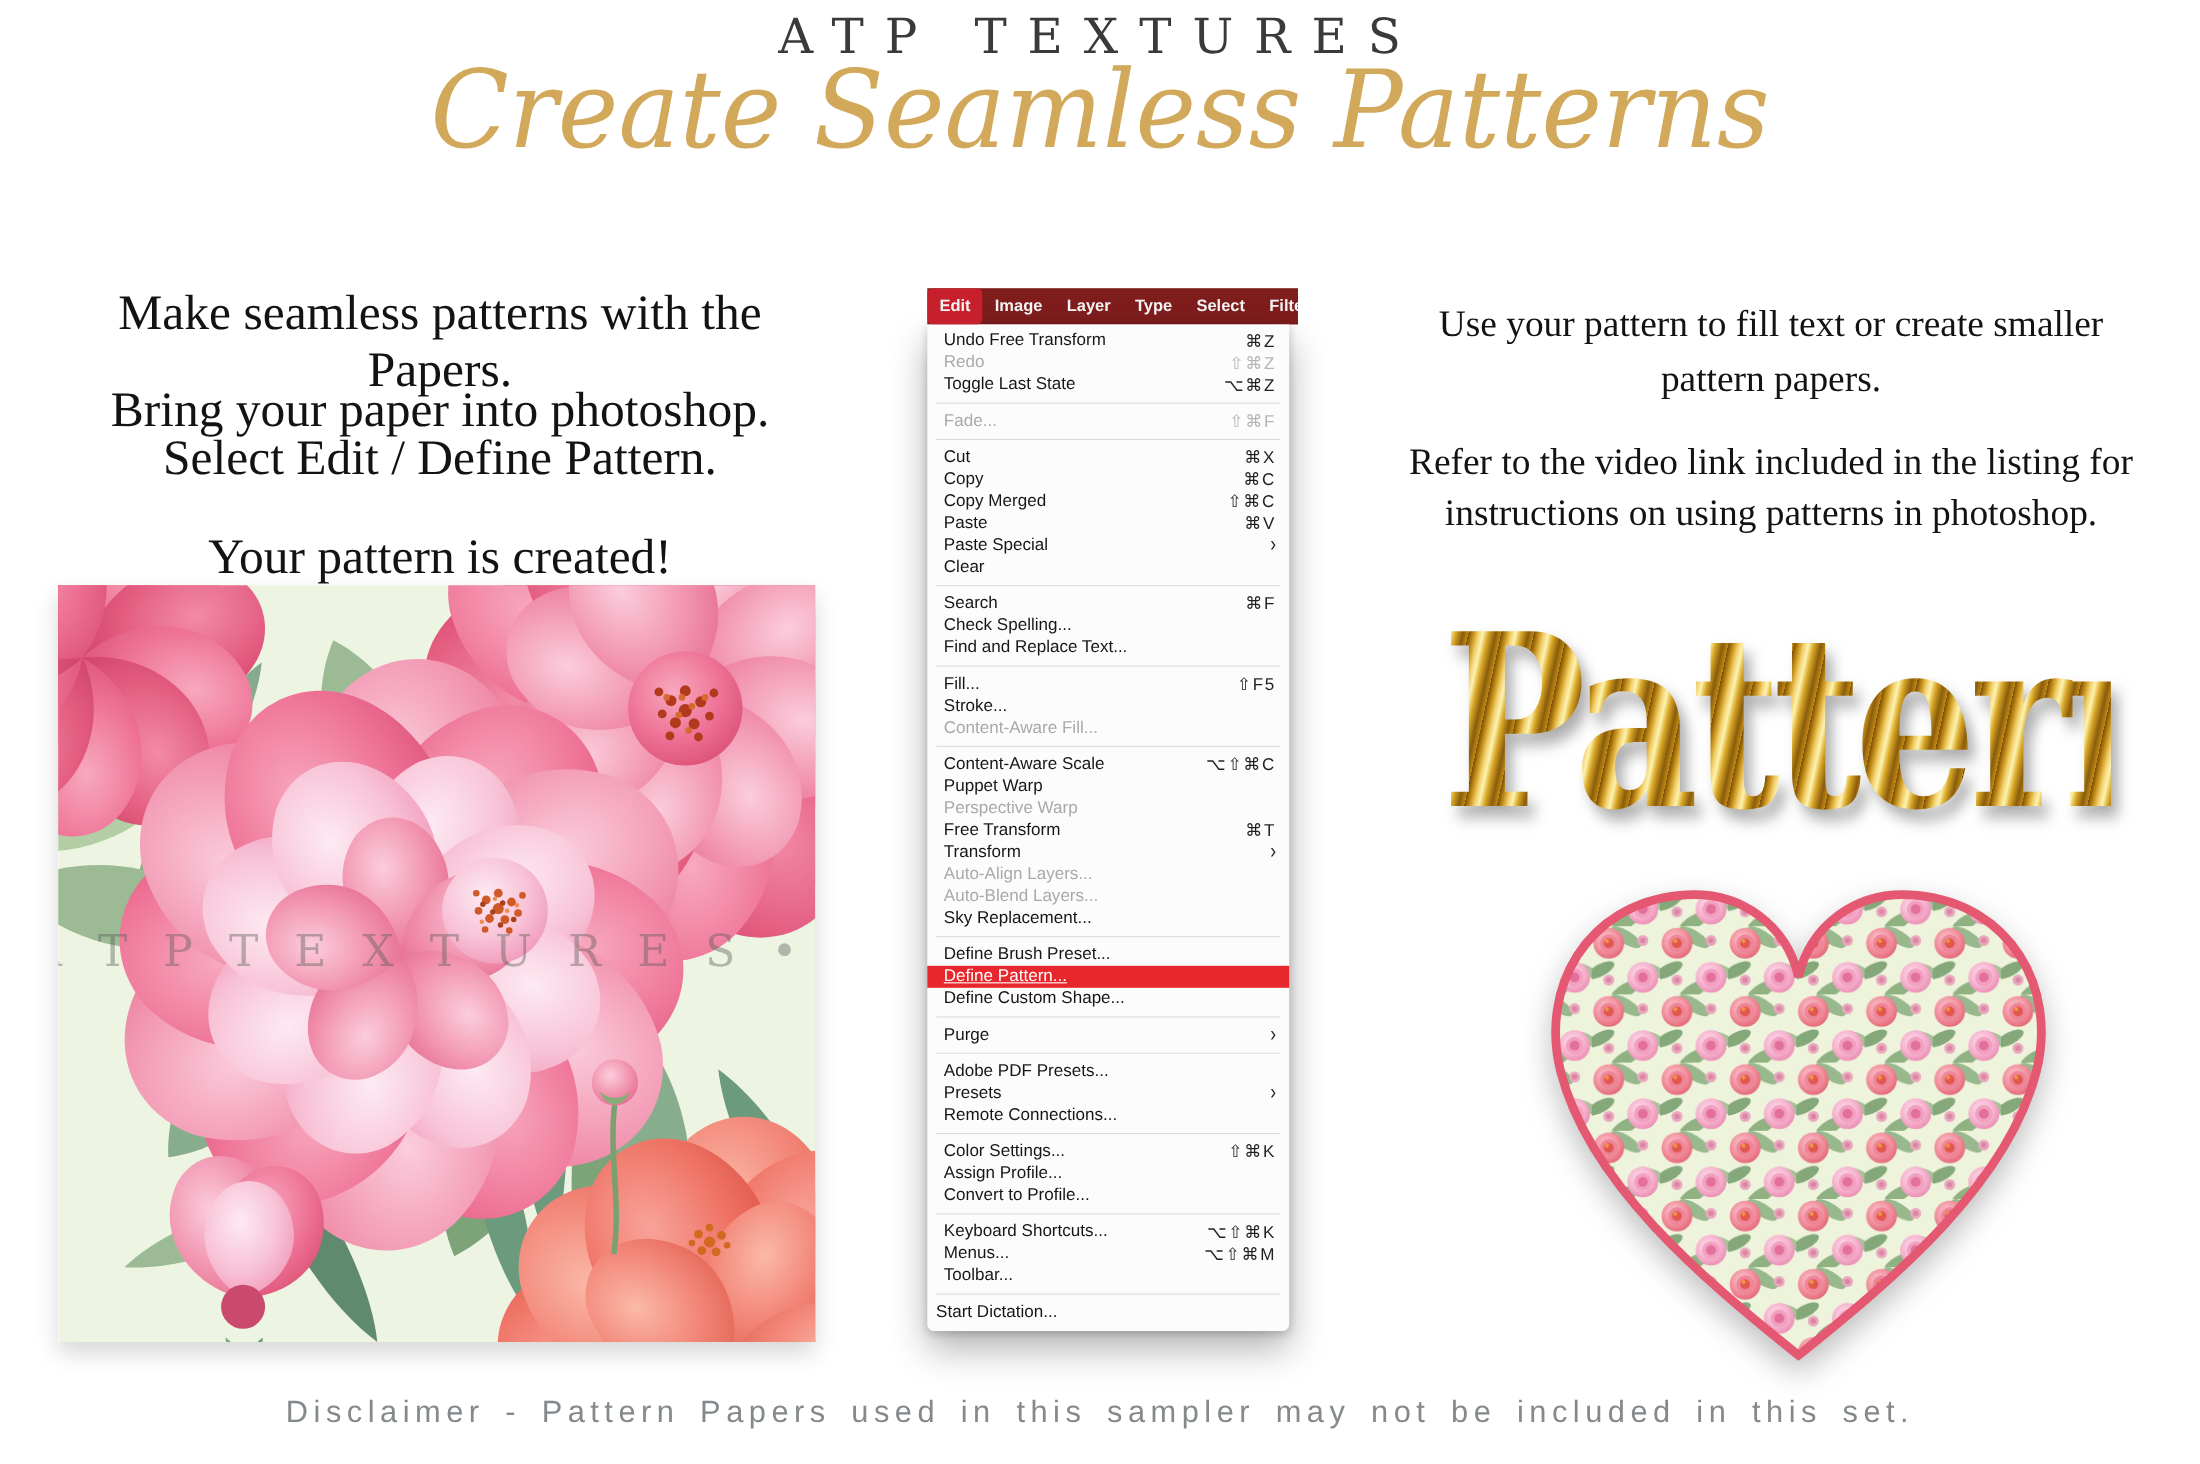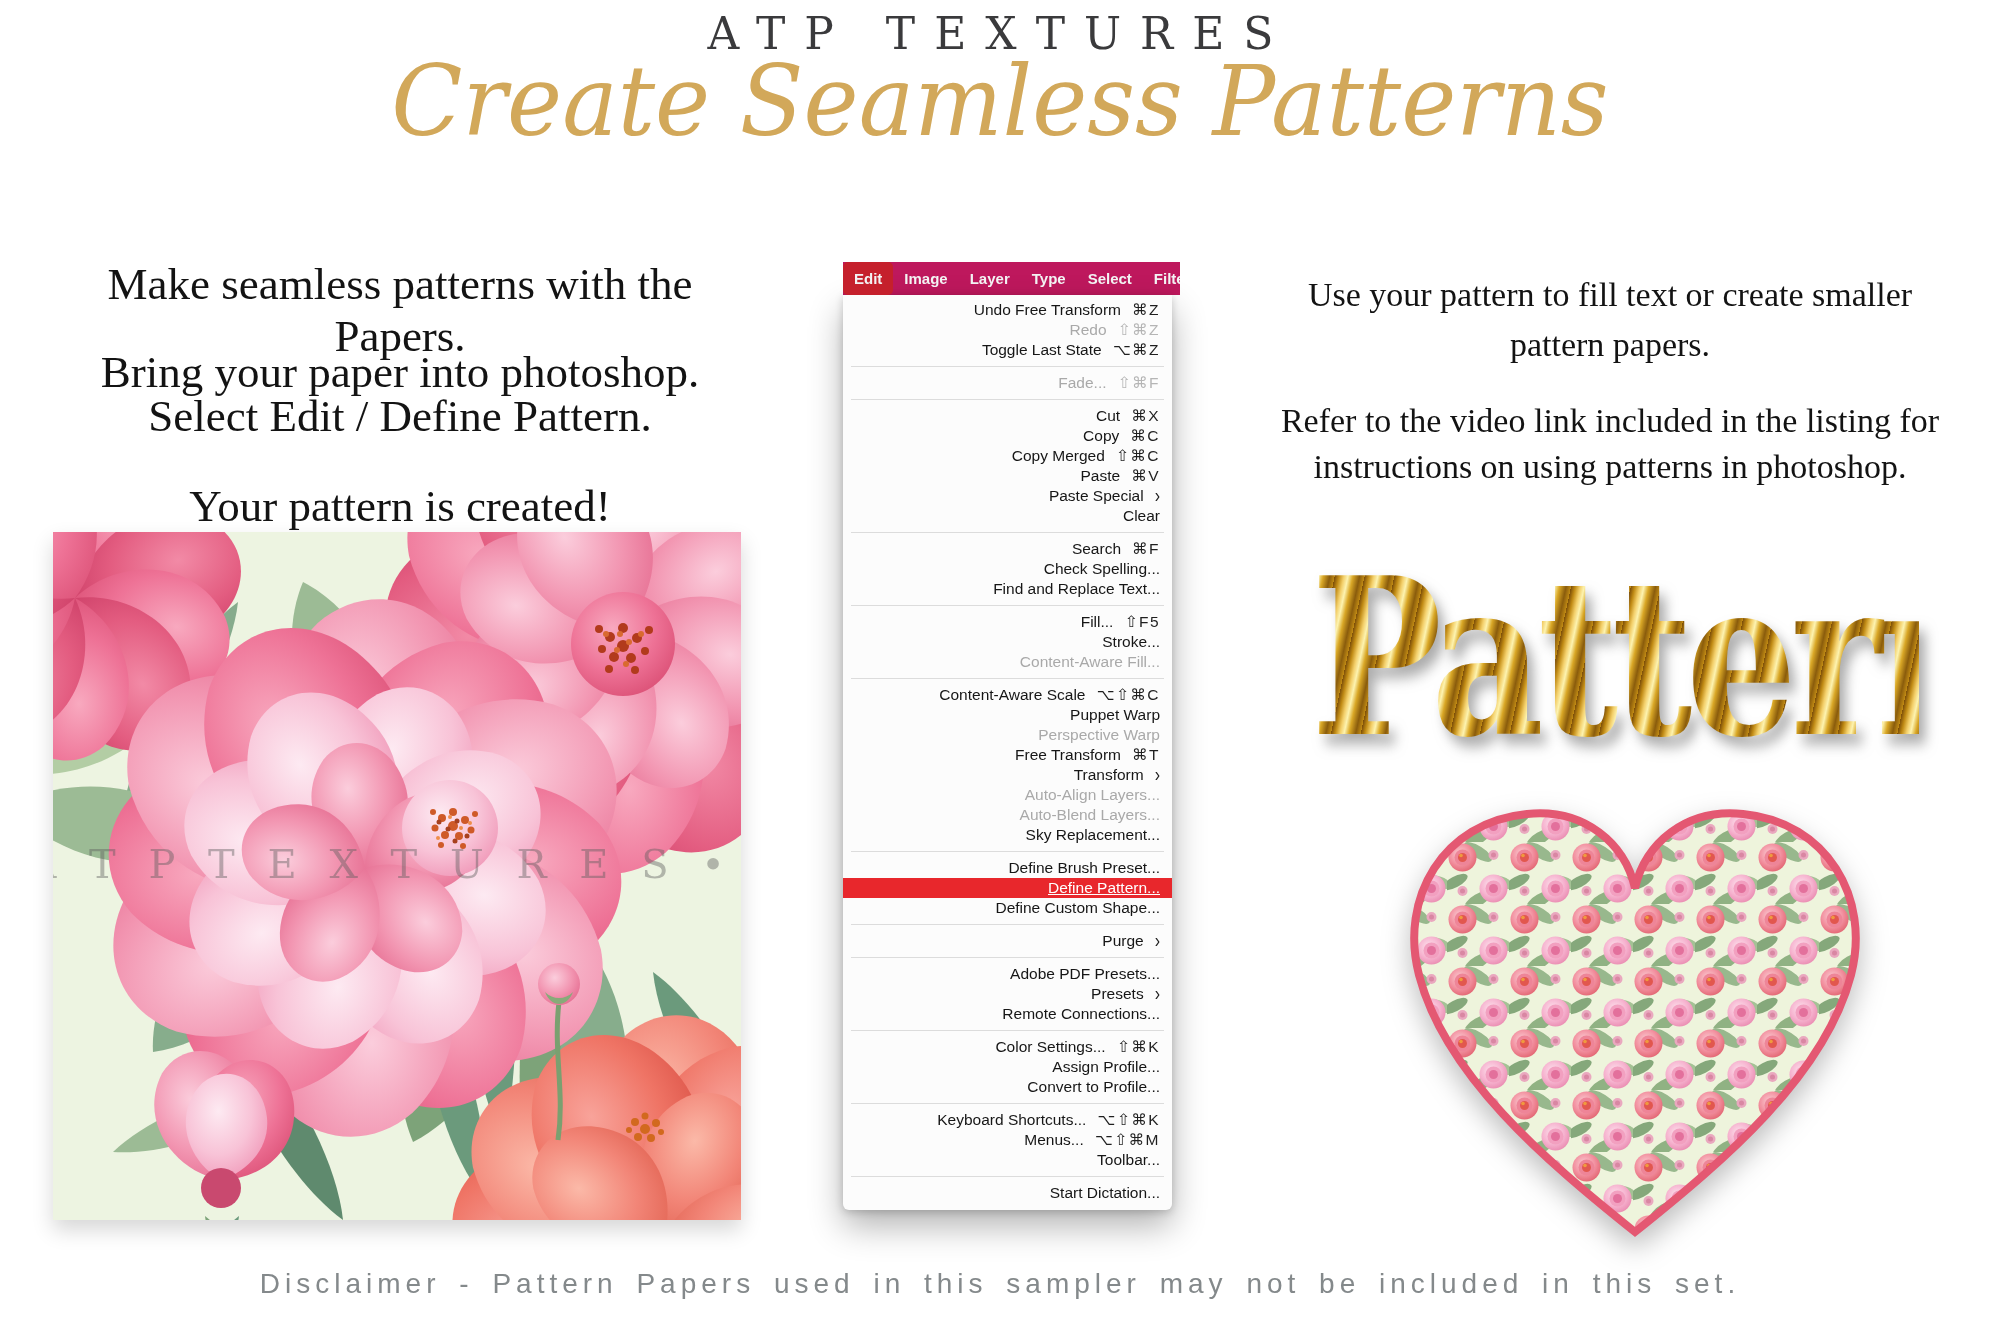--- a/index.html
+++ b/index.html
@@ -20,28 +20,28 @@
   .rp{left:1215px;width:790px;font-size:34px;}
   .lp1{top:258px}.lp2{top:346px}.lp3{top:390px}.lp4{top:480px}
   .rp1{top:276px}.rp2{top:326px}.rp3{top:402px}.rp4{top:448px}
 
   
   .floral{position:absolute;left:53px;top:532px;width:688px;height:688px;
           box-shadow:0 10px 20px rgba(0,0,0,.16);}
 
   
   .menu-wrap{position:absolute;left:843px;top:262px;width:337px;}
-  .menu-bar{height:33px;background:#be185d;display:flex;align-items:stretch;
+  .menu-bar{height:33px;background:#7f1d1d;display:flex;align-items:stretch;
             color:#f3f3f3;font-size:15px;font-weight:700;overflow:hidden;white-space:nowrap;}
   .mb-item{display:flex;align-items:center;padding:0 11px;}
   .mb-item.active{background:var(--menubar-active,#c5202c);border-radius:5px;}
   .menu-panel{width:329px;background:#fcfcfc;border-radius:0 0 6px 6px;
               box-shadow:0 16px 34px rgba(0,0,0,.30),0 2px 8px rgba(0,0,0,.18);
               padding:5px 0 7px 0;}
-  .menu-item{display:flex;justify-content:flex-end;align-items:center;height:20px;
+  .menu-item{display:flex;justify-content:space-between;align-items:center;height:20px;
              padding:0 12px 0 15px;font-size:15.5px;color:#161616;gap:11px;}
   .menu-item.flush{padding-left:8px;}
   .menu-item.disabled{color:#a9a9a9;}
   .menu-item.disabled .mi-short{color:#b5b5b5;}
   .menu-item.highlighted{background:var(--menu-highlight,#e8272c);color:#ffffff;text-decoration:underline;}
   .mi-short{letter-spacing:1.5px;color:#1f1f1f;font-family:"Liberation Sans","DejaVu Sans",sans-serif;}
   .mi-chev{color:#222;font-size:16px;line-height:1;transform:scaleY(1.25);}
   .menu-sep{height:1px;background:#dcdcdc;margin:6px 8px;}
 
   

